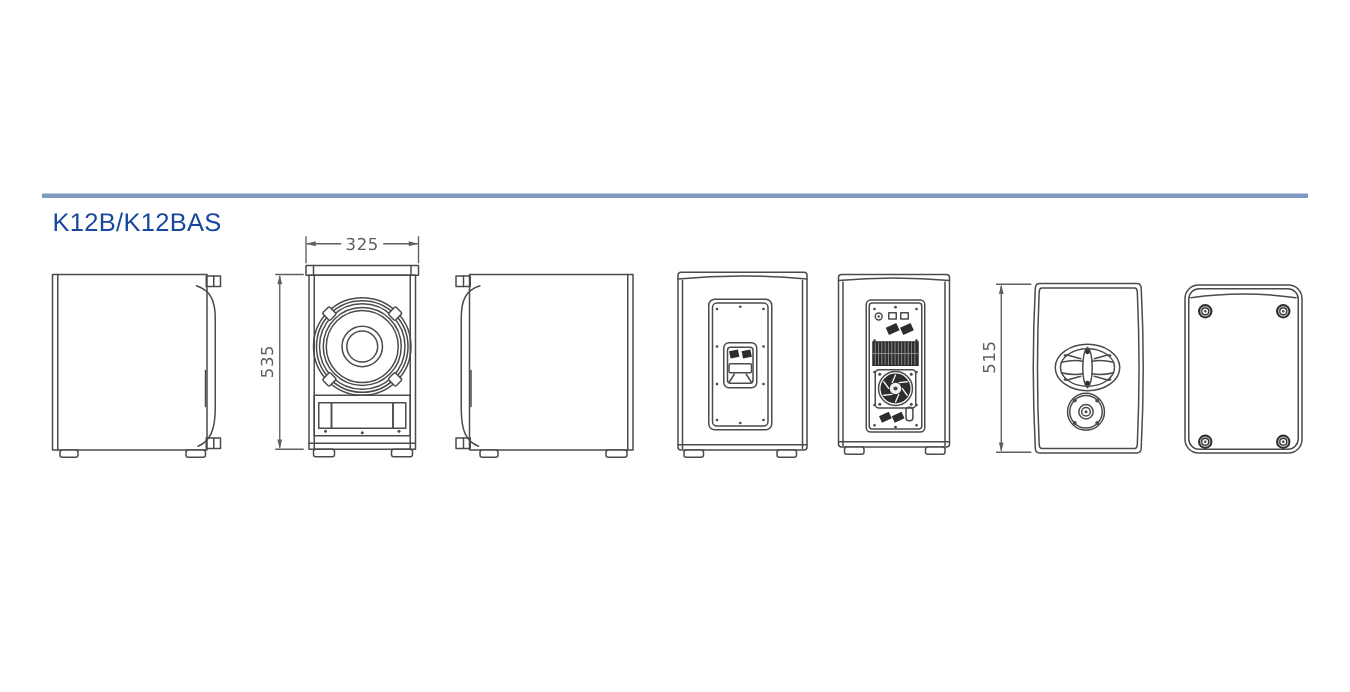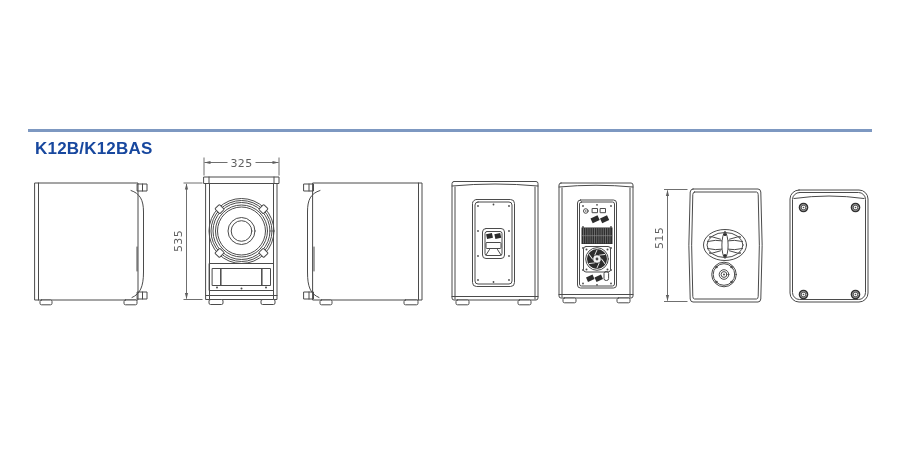--- a/index.html
+++ b/index.html
@@ -13,21 +13,21 @@
   .stage{
     position:relative;width:900px;height:461px;background:#ffffff;overflow:hidden;
     font-family:"Liberation Sans",sans-serif;
   }
   .rule{
     position:absolute;left:28px;top:129px;width:844px;height:3px;
     background:var(--rule-blue);
   }
   .title{
     position:absolute;left:35px;top:139px;
-    font-size:17px;font-weight:700;letter-spacing:.2px;
+    font-size:17px;font-weight:400;letter-spacing:.2px;
     color:var(--title-blue);
   }
   svg.drawing{position:absolute;left:0;top:0;}
   svg .ln{stroke:var(--line-gray);fill:none;stroke-width:1;stroke-linecap:round;stroke-linejoin:round;}
   svg .wf{fill:#ffffff;stroke:var(--line-gray);stroke-width:1;}
   svg .dk{fill:var(--dark-fill);stroke:none;}
   svg .scr{fill:var(--line-gray);stroke:none;}
   svg .lt{fill:#f2f2f2;stroke:none;}
   svg .ring{fill:none;stroke:#bdbdbd;stroke-width:.8;}
   svg .fin{stroke:#949494;stroke-width:.6;}

